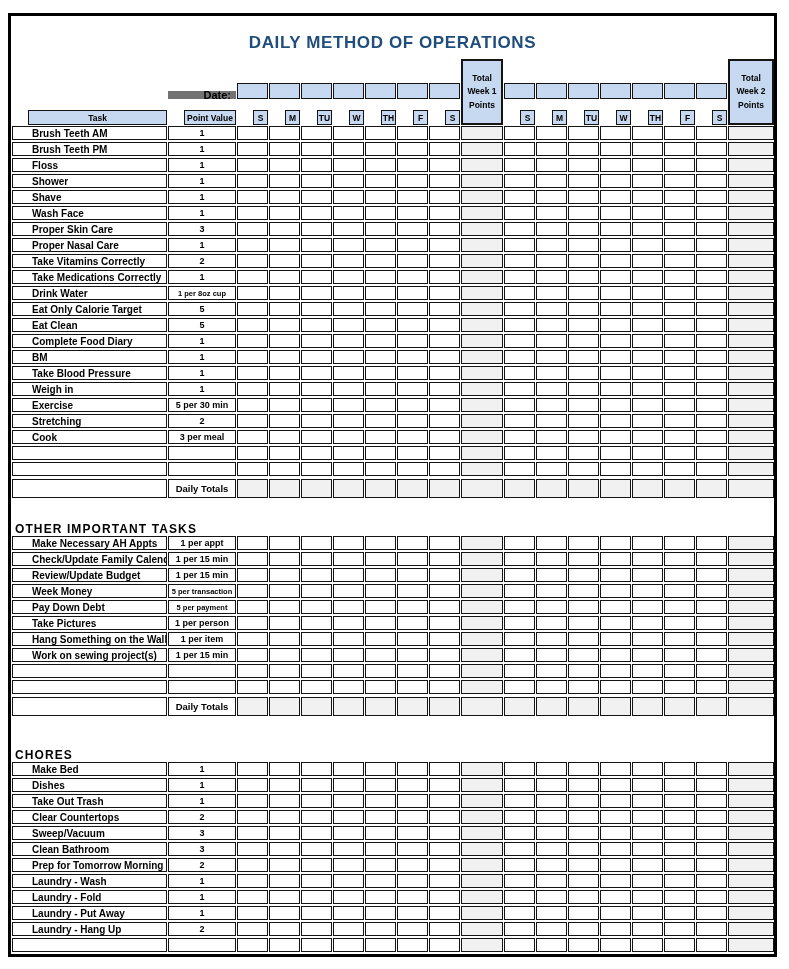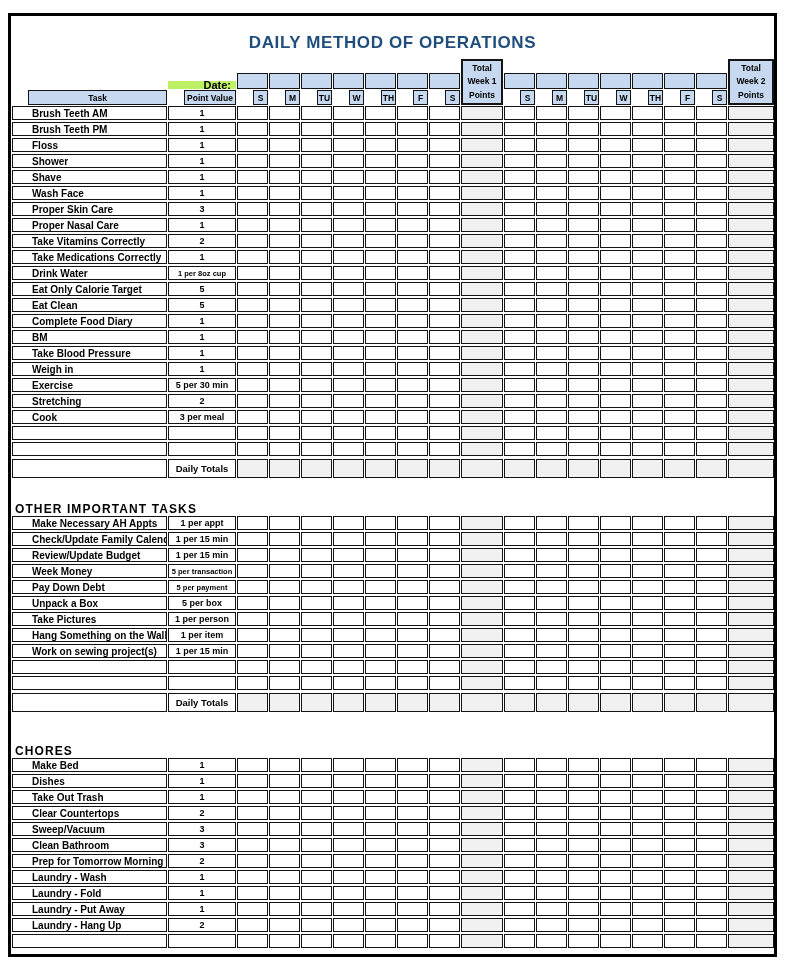--- a/index.html
+++ b/index.html
@@ -22,34 +22,34 @@
   }
   .title-area{height:43px;display:flex;align-items:center;justify-content:center;padding-top:10px;}
   .title{
     font-size:17px;font-weight:700;letter-spacing:.6px;color:var(--c-title);
   }
   .grid{
     display:grid;
     grid-template-columns:155px 68px repeat(7,31px) 42px repeat(7,31px) 46px;
     column-gap:1px;
   }
-  .hgrid{grid-template-rows:13px 16px 15px;row-gap:1px;}
+  .hgrid{grid-template-rows:13px 16px 15px;row-gap:11px;}
   .cell{
     border:1.5px solid var(--c-border);background:#fff;
     display:flex;align-items:center;overflow:hidden;white-space:nowrap;
   }
   .blue{background:var(--c-blue);}
   .gray{background:var(--c-gray);}
   .hdr{justify-content:center;font-weight:700;font-size:8.5px;margin-left:16px;}
   .totalbox{
     flex-direction:column;justify-content:center;text-align:center;
     font-weight:700;font-size:8.5px;line-height:13.5px;border-width:2px;
   }
   .datelabel{
-    border:none;background:#bef264;justify-content:flex-end;
+    border:none;background:#737373;justify-content:flex-end;
     padding-right:5px;font-weight:700;font-size:11px;margin-top:8px;
   }
   .band{
     height:15px;display:flex;align-items:flex-end;
     font-weight:700;font-size:12px;letter-spacing:1.1px;padding-left:3px;
   }
   .row{height:15px;margin-bottom:1px;}
   .row .cell{height:14px;}
   .task{padding-left:19px;font-size:10px;font-weight:700;}
   .pv{justify-content:center;font-size:9px;font-weight:700;}
@@ -670,40 +670,20 @@
           <div class="cell "></div>
           <div class="cell "></div>
           <div class="cell "></div>
           <div class="cell "></div>
           <div class="cell "></div>
           <div class="cell "></div>
           <div class="cell "></div>
           <div class="cell gray"></div>
         </div>
         <div class="grid row">
-          <div class="cell task">Unpack a Box</div>
-          <div class="cell pv">5 per box</div>
-          <div class="cell "></div>
-          <div class="cell "></div>
-          <div class="cell "></div>
-          <div class="cell "></div>
-          <div class="cell "></div>
-          <div class="cell "></div>
-          <div class="cell "></div>
-          <div class="cell gray"></div>
-          <div class="cell "></div>
-          <div class="cell "></div>
-          <div class="cell "></div>
-          <div class="cell "></div>
-          <div class="cell "></div>
-          <div class="cell "></div>
-          <div class="cell "></div>
-          <div class="cell gray"></div>
-        </div>
-        <div class="grid row">
           <div class="cell task">Take Pictures</div>
           <div class="cell pv">1 per person</div>
           <div class="cell "></div>
           <div class="cell "></div>
           <div class="cell "></div>
           <div class="cell "></div>
           <div class="cell "></div>
           <div class="cell "></div>
           <div class="cell "></div>
           <div class="cell gray"></div>

